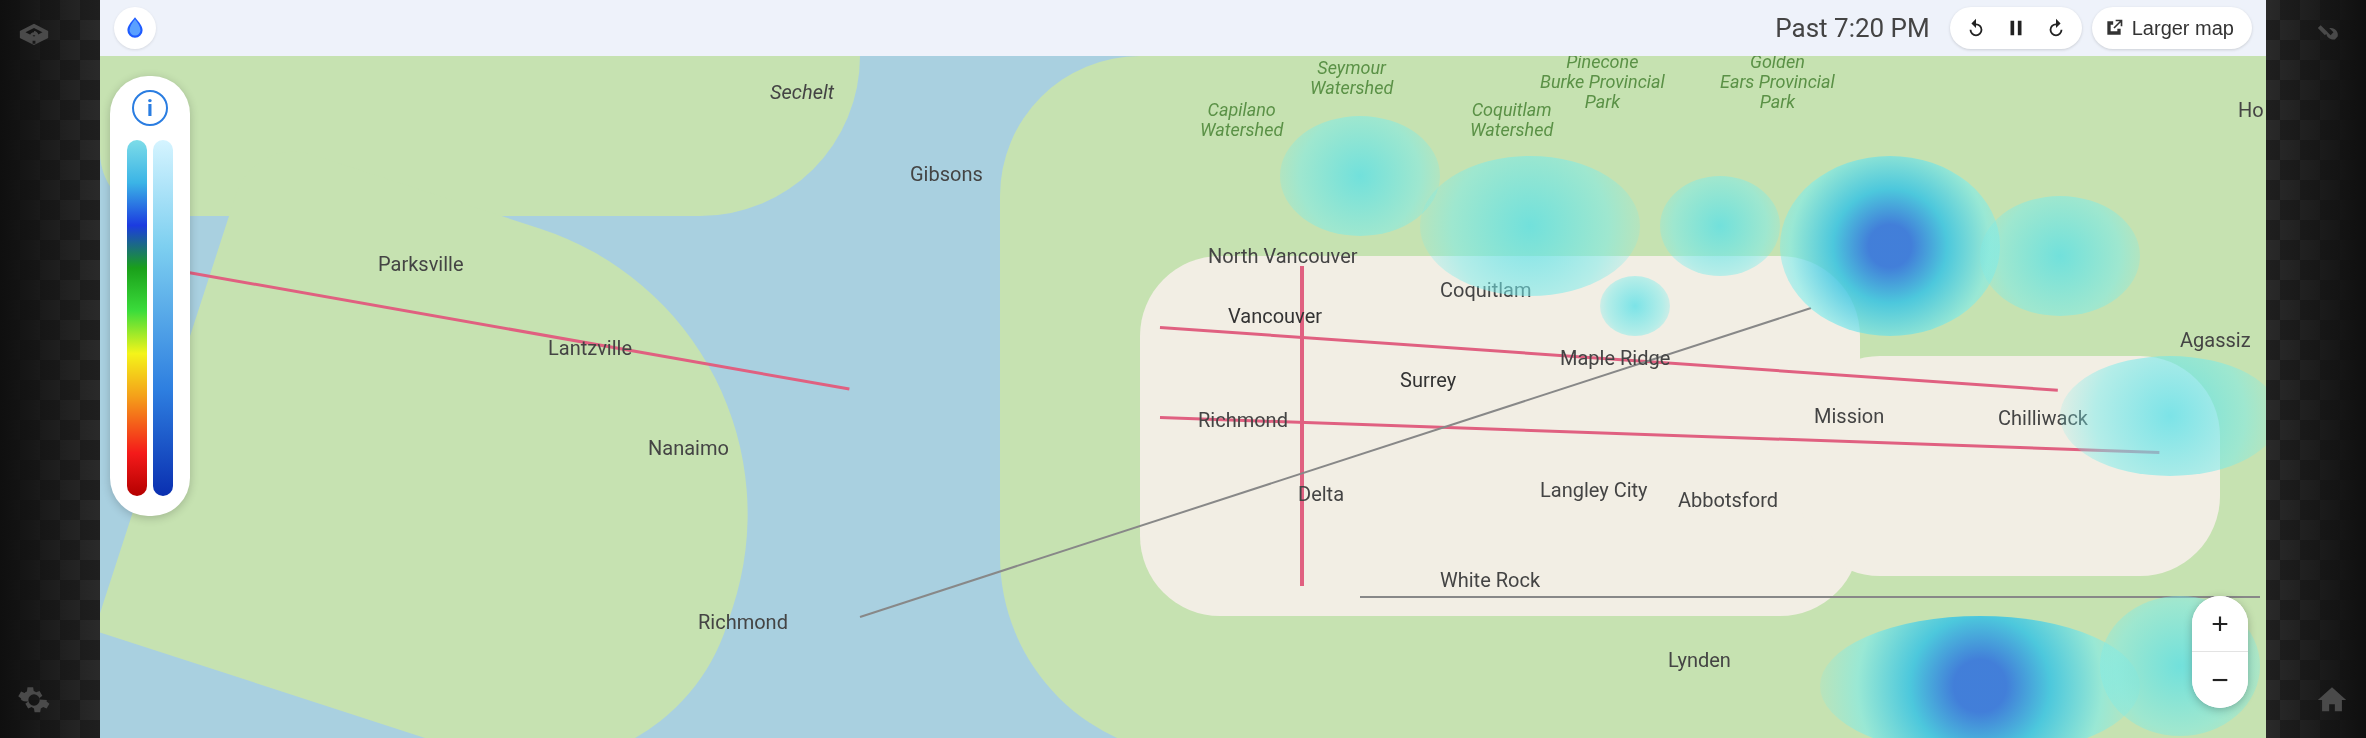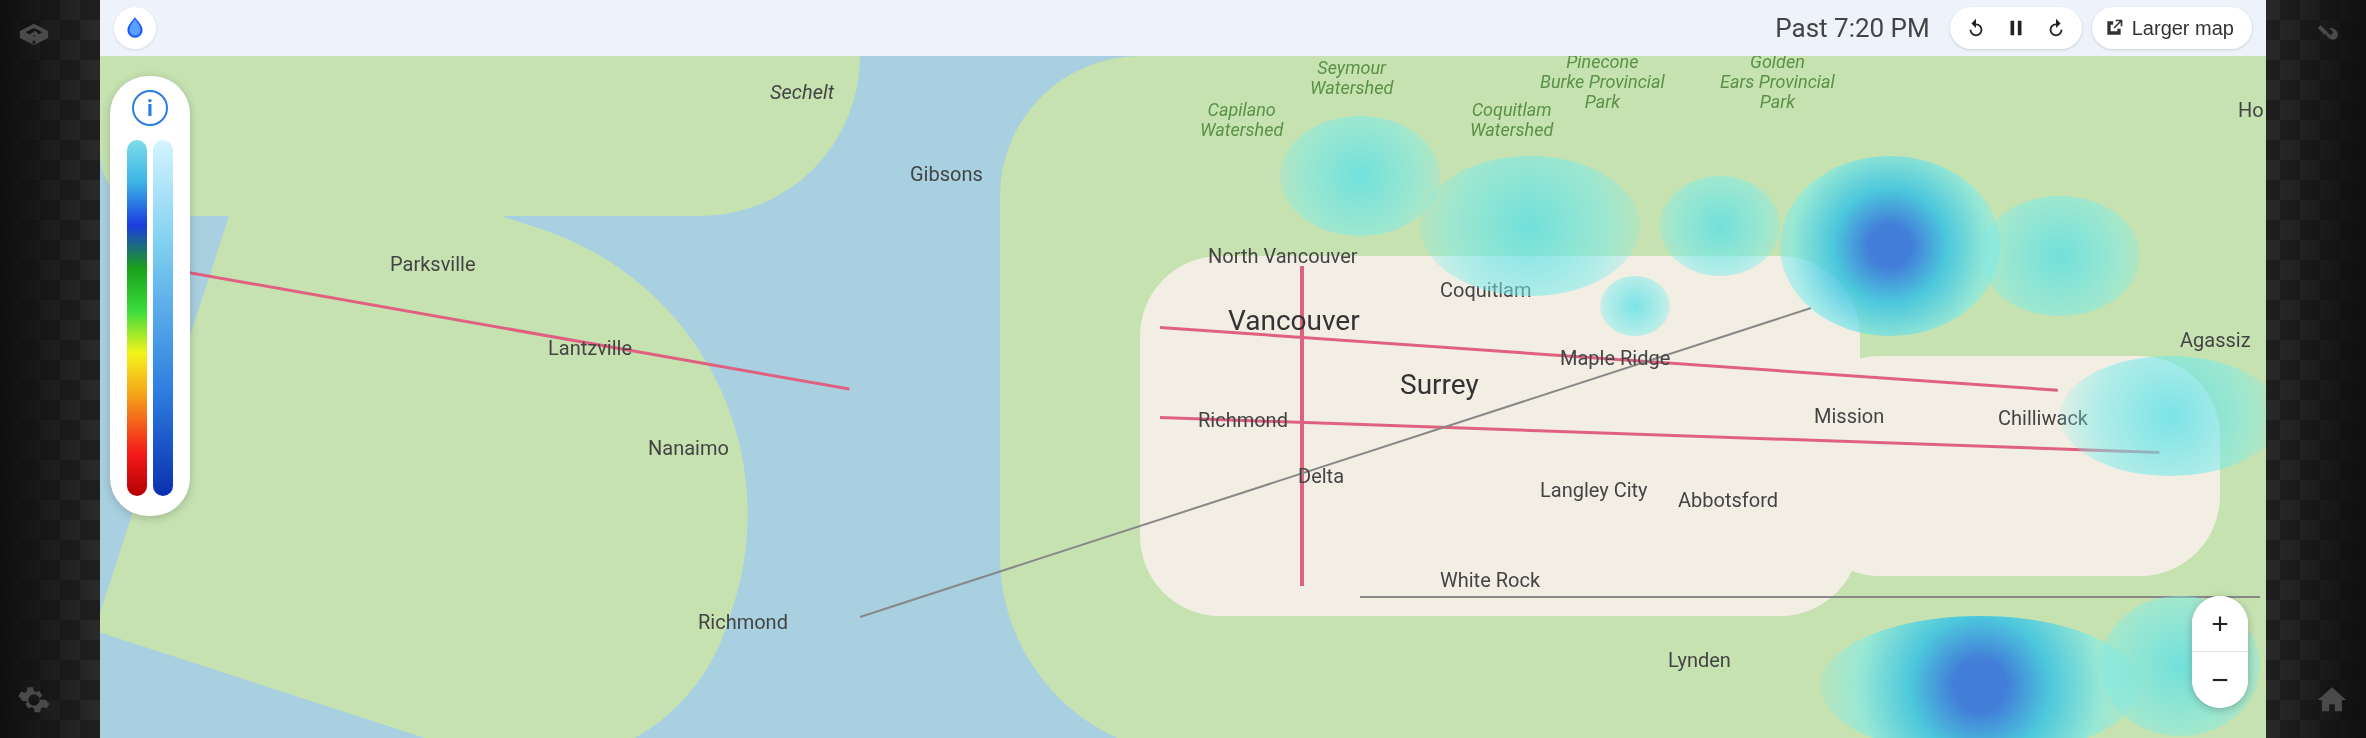--- a/index.html
+++ b/index.html
@@ -145,21 +145,21 @@
     font-style: italic;
     text-align: center;
     line-height: 1.1;
   }
   .city-label {
     position: absolute;
     color: #444;
     font-size: 20px;
     white-space: nowrap;
   }
-  .city-label.big { font-size: 28px; color: #333; }
+  .city-label.big { font-size: 20px; color: #333; }
 
   
   .precip {
     position: absolute;
     border-radius: 50%;
     background: radial-gradient(circle, #2b6de0 0%, #2b6de0 15%, #37c3e4 40%, rgba(123,236,236,0.7) 70%, rgba(123,236,236,0) 100%);
     opacity: 0.85;
   }
   .precip.light {
     background: radial-gradient(circle, rgba(88,224,232,0.9) 0%, rgba(120,236,236,0.6) 60%, rgba(120,236,236,0) 100%);
@@ -340,32 +340,32 @@
     <div id="park-layer">
         <div class="park-label" style="left: 1100px; top: 44px;">Capilano<br>Watershed</div>
         <div class="park-label" style="left: 1210px; top: 2px;">Seymour<br>Watershed</div>
         <div class="park-label" style="left: 1370px; top: 44px;">Coquitlam<br>Watershed</div>
         <div class="park-label" style="left: 1440px; top: -4px;">Pinecone<br>Burke Provincial<br>Park</div>
         <div class="park-label" style="left: 1620px; top: -4px;">Golden<br>Ears Provincial<br>Park</div>
       </div>
     <div id="city-layer">
         <div class="city-label" style="left: 670px; top: 24px; font-style: italic;">Sechelt</div>
         <div class="city-label" style="left: 810px; top: 106px;">Gibsons</div>
-        <div class="city-label" style="left: 290px; top: 196px; text-align: right;">Parksville</div>
+        <div class="city-label" style="left: 278px; top: 196px; text-align: right;">Parksville</div>
         <div class="city-label" style="left: 448px; top: 280px;">Lantzville</div>
         <div class="city-label" style="left: 548px; top: 380px; text-align: right;">Nanaimo</div>
         <div class="city-label" style="left: 598px; top: 554px;">Richmond</div>
         <div class="city-label" style="left: 1108px; top: 188px;">North Vancouver</div>
         <div class="city-label big" style="left: 1128px; top: 248px;">Vancouver</div>
         <div class="city-label" style="left: 1340px; top: 222px;">Coquitlam</div>
         <div class="city-label" style="left: 1460px; top: 290px;">Maple Ridge</div>
         <div class="city-label big" style="left: 1300px; top: 312px;">Surrey</div>
         <div class="city-label" style="left: 1098px; top: 352px;">Richmond</div>
         <div class="city-label" style="left: 1440px; top: 398px; margin-top: 24px;">Langley City</div>
-        <div class="city-label" style="left: 1198px; top: 408px; text-align: center;">Delta</div>
+        <div class="city-label" style="left: 1198px; top: 426px; text-align: center;">Delta</div>
         <div class="city-label" style="left: 1340px; top: 512px;">White Rock</div>
         <div class="city-label" style="left: 1578px; top: 432px;">Abbotsford</div>
         <div class="city-label" style="left: 1698px; top: 348px; margin-left: 16px;">Mission</div>
         <div class="city-label" style="left: 2080px; top: 272px;">Agassiz</div>
         <div class="city-label" style="left: 1898px; top: 350px;">Chilliwack</div>
         <div class="city-label" style="left: 2138px; top: 42px;">Ho</div>
         <div class="city-label" style="left: 1568px; top: 592px;">Lynden</div>
       </div>
     <div id="precip-layer">
         <div class="precip light" style="left: 1180px; top: 60px; width: 160px; height: 120px;"></div>

